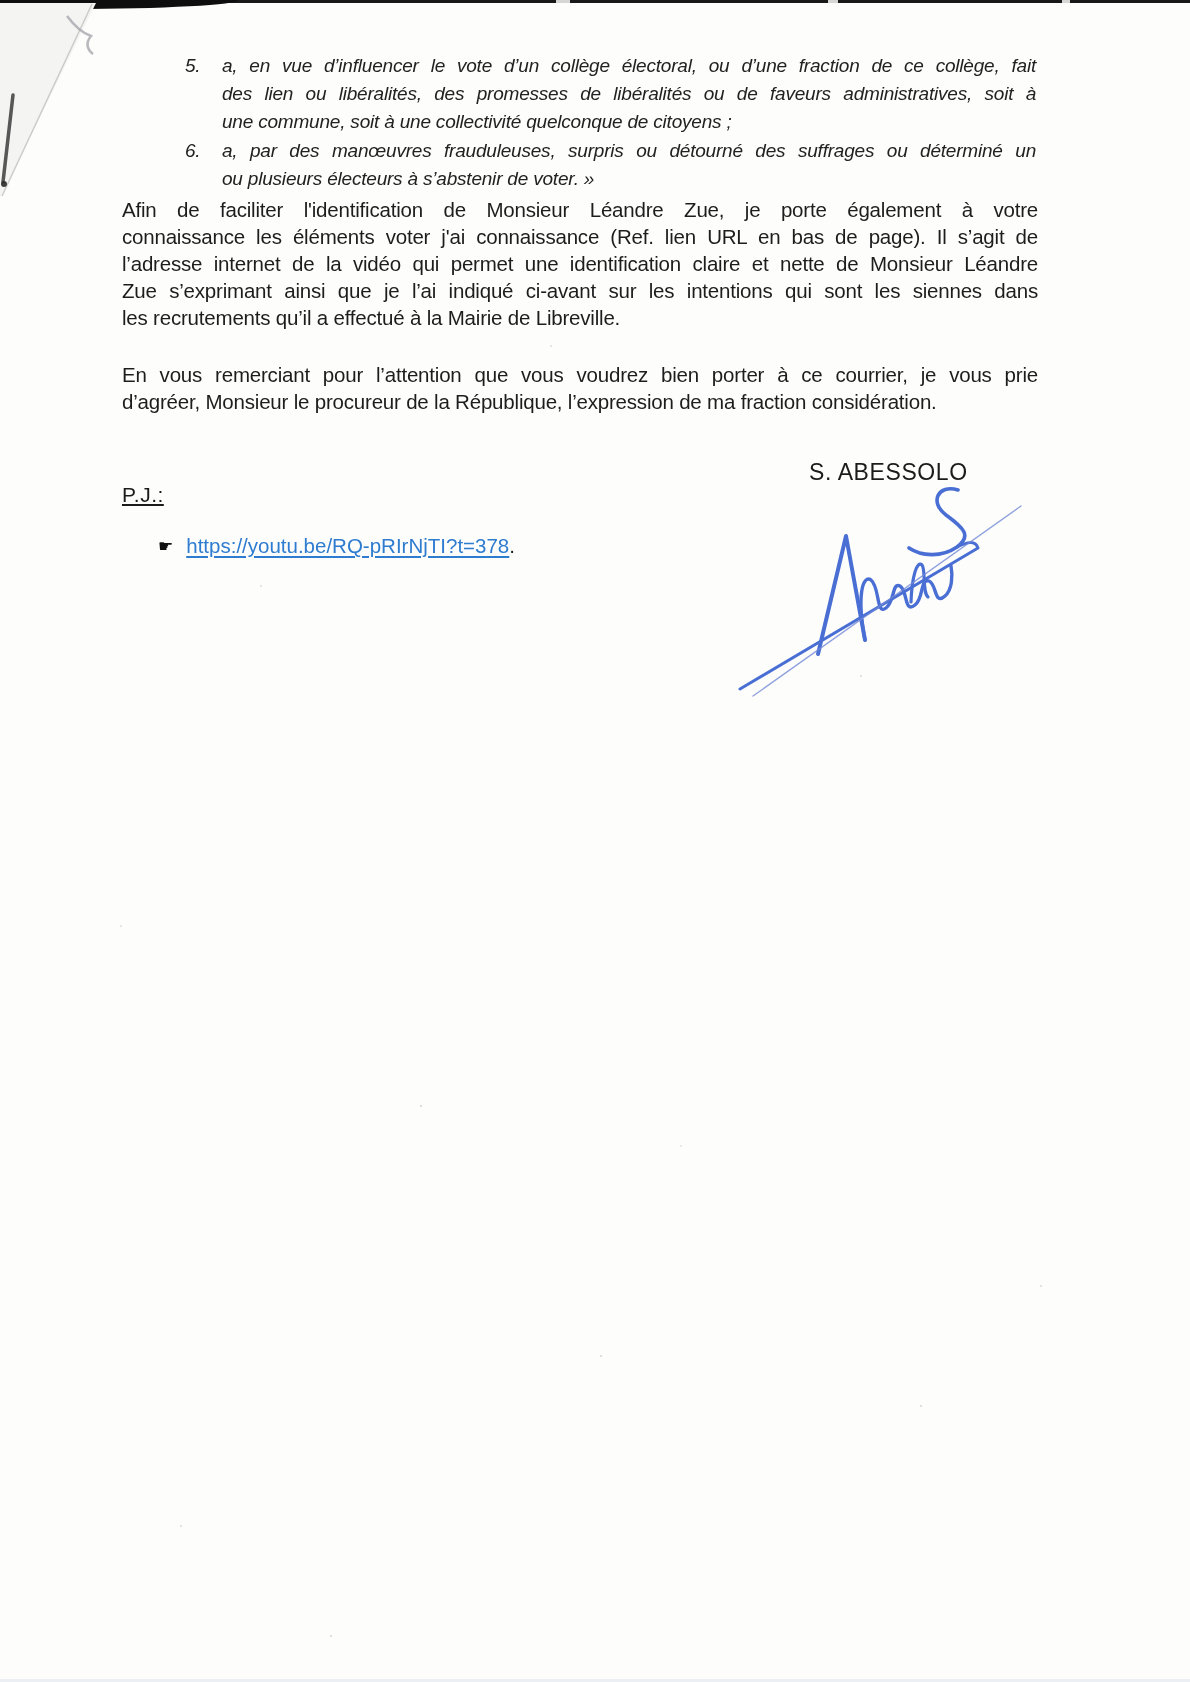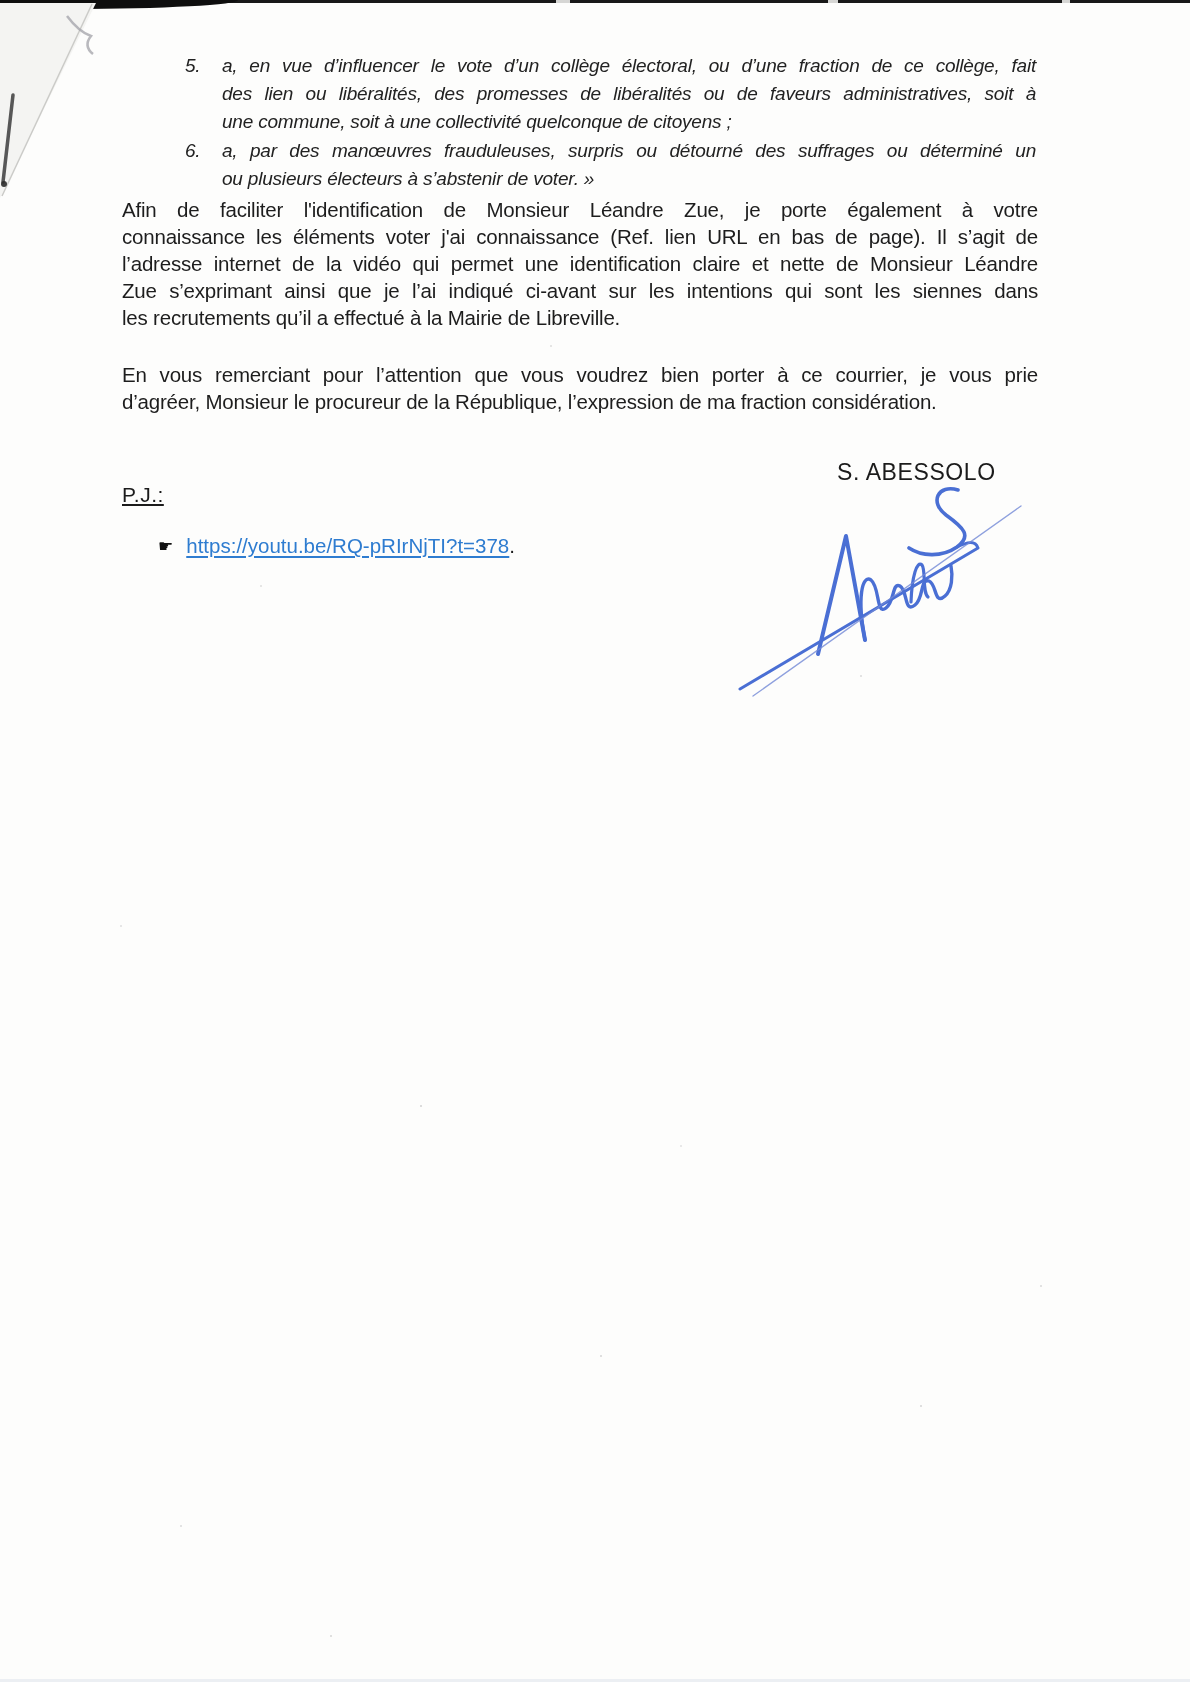--- a/index.html
+++ b/index.html
@@ -30,21 +30,21 @@
   .num-list{position:absolute;left:185px;top:52px;width:853px;
     font-style:italic;font-size:19px;letter-spacing:-0.2px;line-height:28px;color:#222;}
   .num-item{display:flex;}
   .num-item + .num-item{margin-top:1px;}
   .num-col{width:37px;flex:0 0 37px;}
   .lines-col{width:814px;flex:0 0 814px;}
   .para{position:absolute;left:122px;width:916px;
     font-size:20.5px;letter-spacing:-0.2px;line-height:27px;color:#1d1d1d;}
   .para-1{top:196px;}
   .para-2{top:352px;margin-top:9px;}
-  .signer{position:absolute;left:837px;top:459px;font-size:23px;letter-spacing:.6px;color:#1b1b1b;}
+  .signer{position:absolute;left:809px;top:459px;font-size:23px;letter-spacing:.6px;color:#1b1b1b;}
   .pj{position:absolute;left:122px;top:483px;font-size:21px;letter-spacing:.5px;color:#1b1b1b;text-decoration:underline;}
   .attach{position:absolute;left:158px;top:534px;font-size:20.5px;display:flex;align-items:baseline;}
   .hand-icon{font-family:"DejaVu Sans",sans-serif;font-size:17px;color:#111;margin-right:13px;
     transform:translateY(-1px);}
   .attach a{color:#2e7cd0;text-underline-offset:3px;}
   .link-period{color:#1d1d1d;}
   .signature-svg{position:absolute;left:695px;top:472px;}
 </style>
 </head>
 <body>

